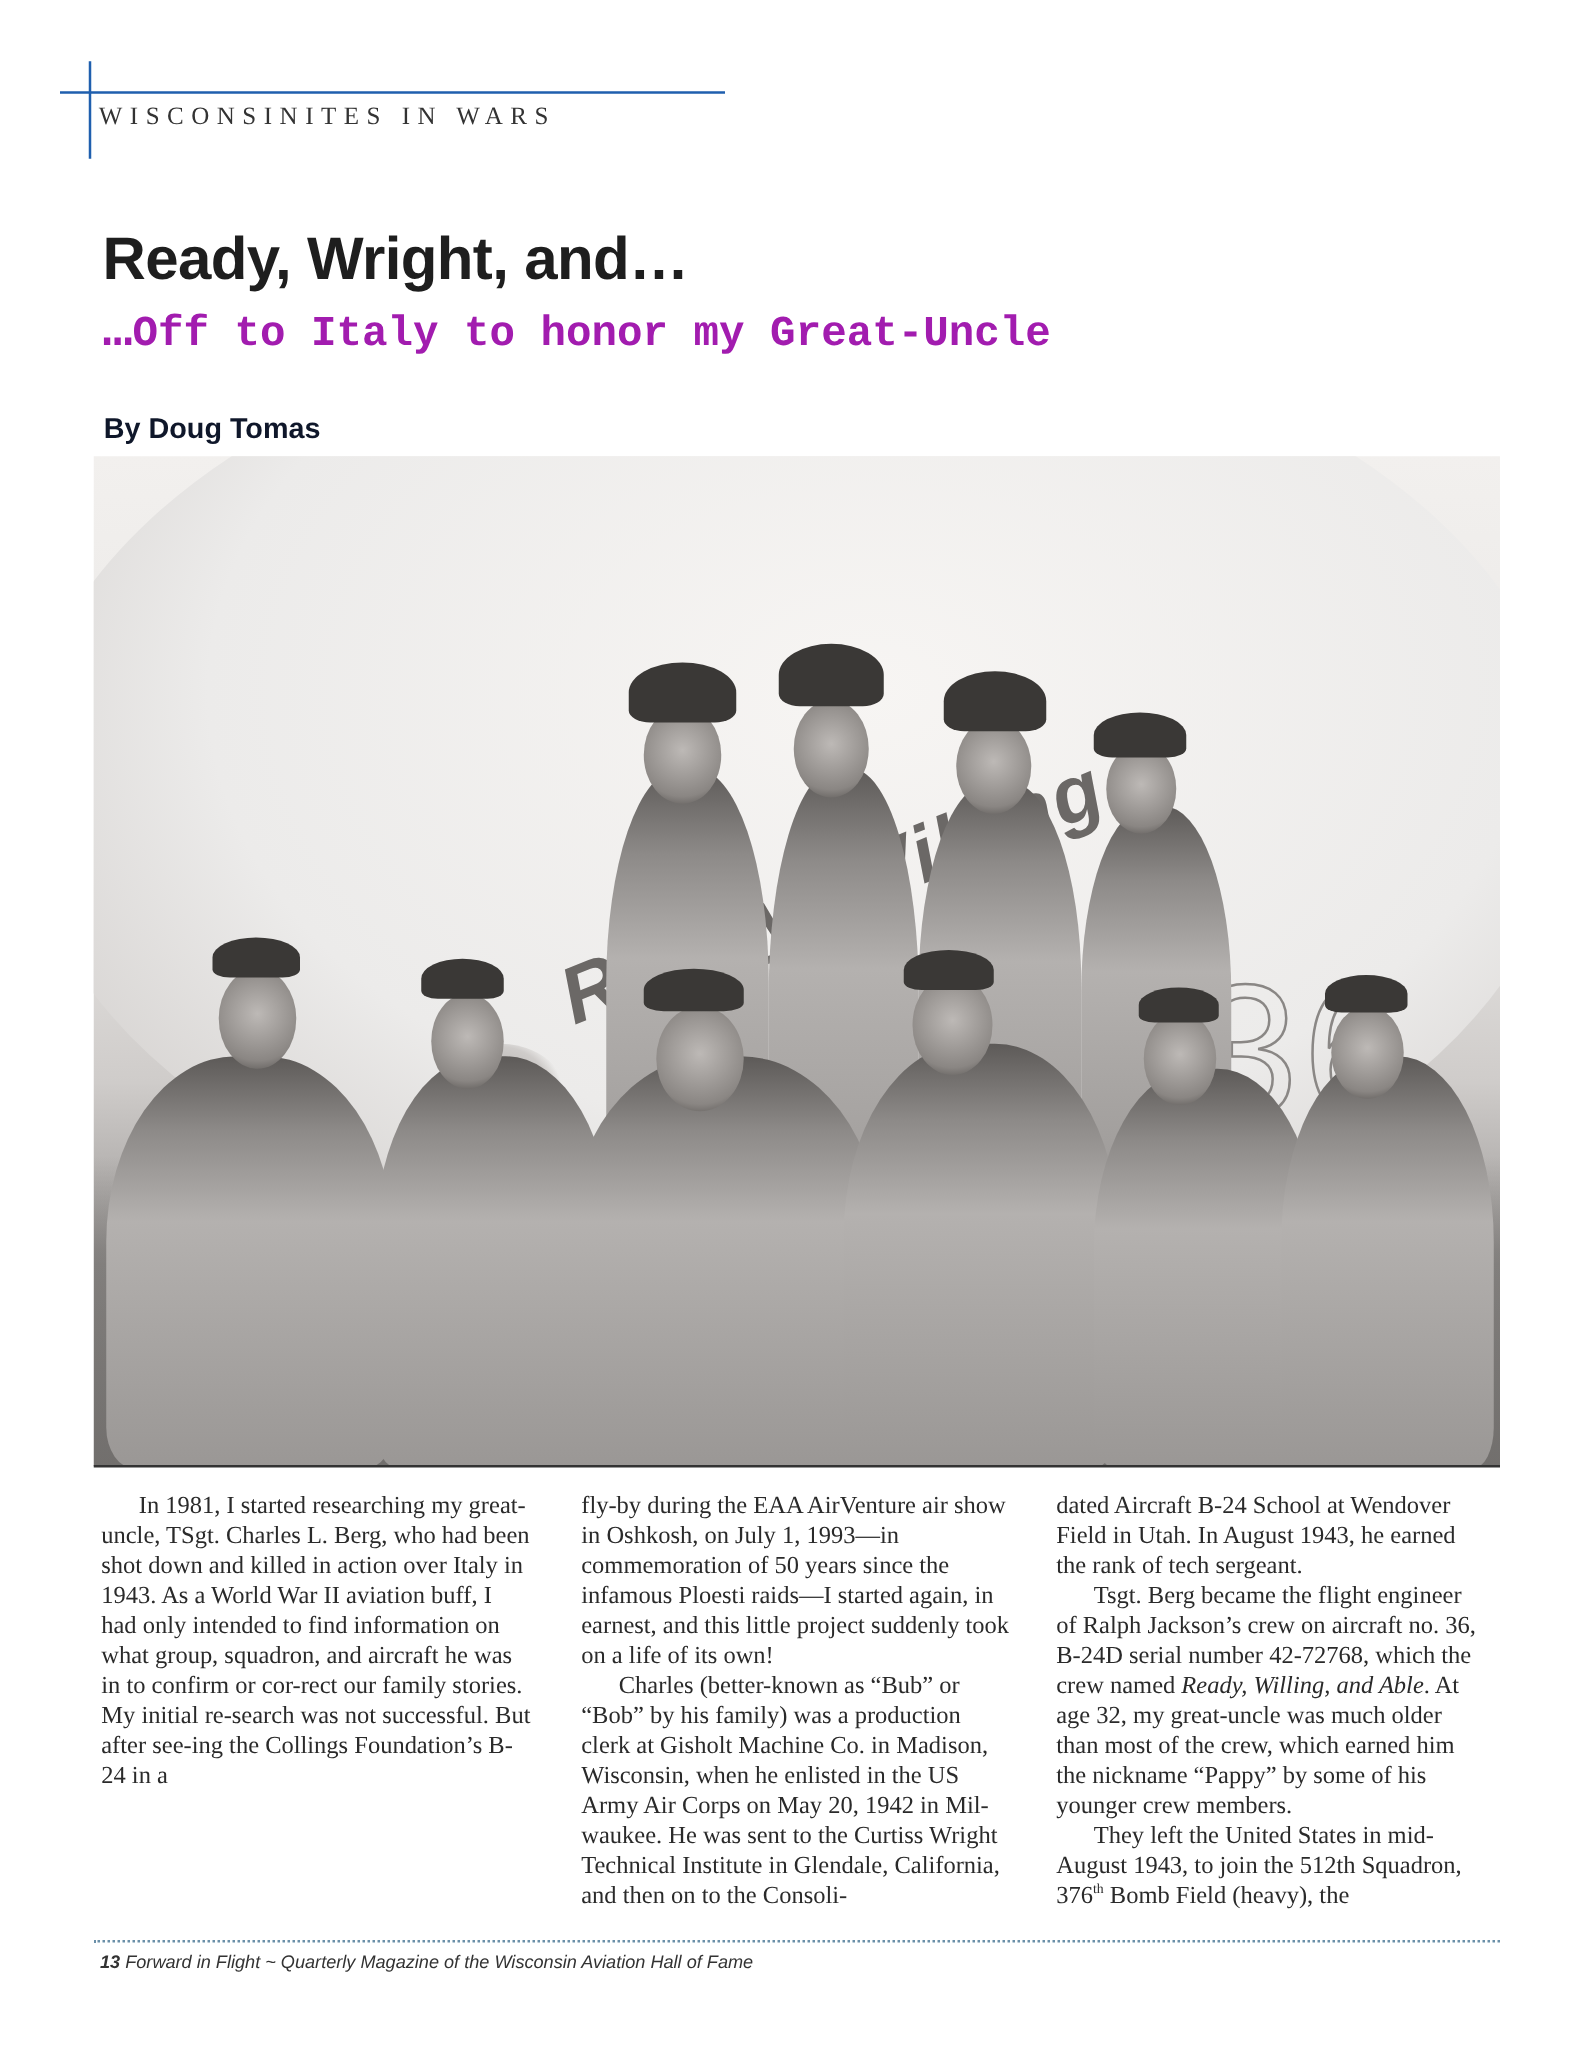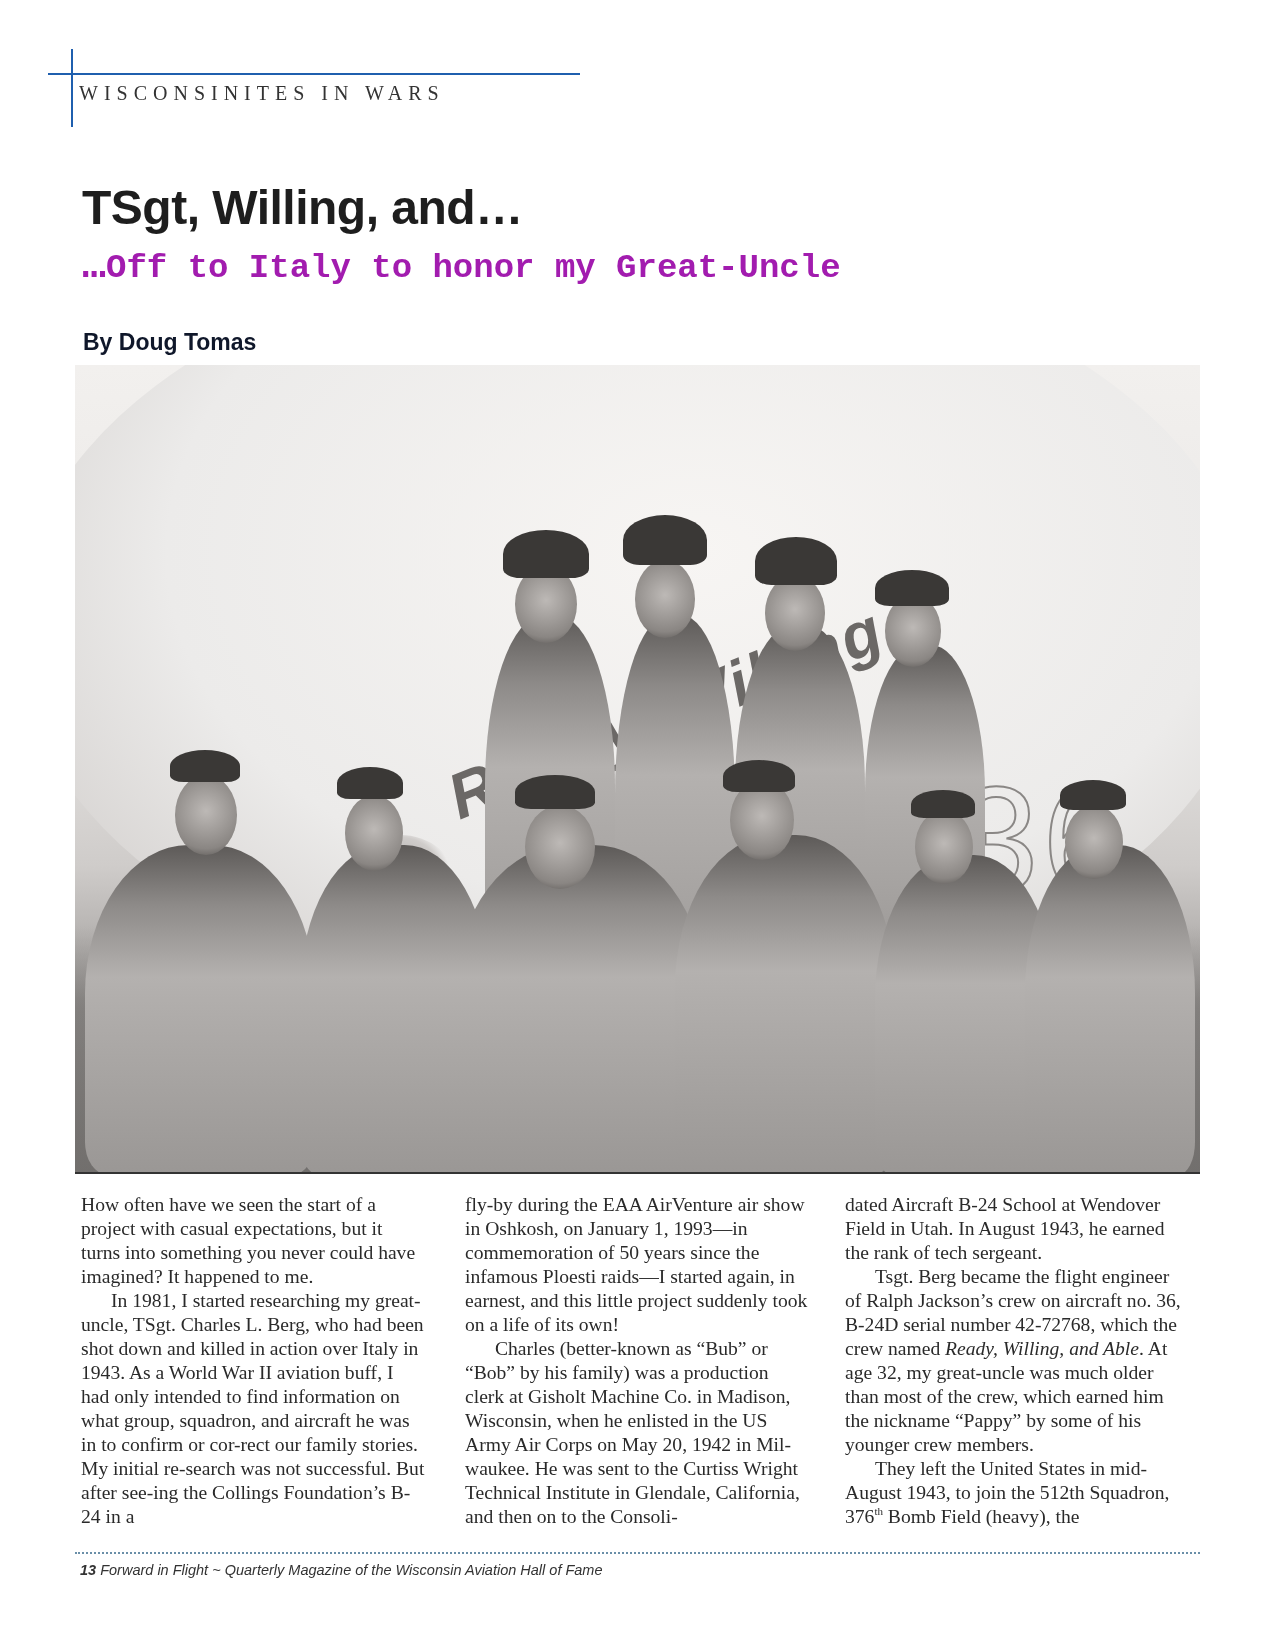--- a/index.html
+++ b/index.html
@@ -46,21 +46,21 @@
   .footer { position: absolute; left: 80px; top: 1562px; font-family: "Liberation Sans", sans-serif; font-style: italic; font-size: 14.5px; color: #333; }
   .footer .page-num { font-weight: bold; margin-top: 20px; }
 </style>
 </head>
 <body>
 
 <div class="section-rule-h"></div>
 <div class="section-rule-v"></div>
 <div class="section-label">WISCONSINITES IN WARS</div>
 
-<h1 class="title">TSgt, Willing, and…</h1>
+<h1 class="title">Ready, Wright, and…</h1>
 <h2 class="subtitle"><span class="dots">…</span><span>Off to Italy to honor my Great-Uncle</span></h2>
 <div class="byline">By Doug Tomas</div>
 
 <div class="photo">
   <div class="fuselage"></div>
   <div class="emblem"></div>
   <div class="nose-art">Ready, Willing</div>
   <div class="nose-art-2">and Able</div>
   <div class="number">36</div>
   <div class="belly"></div>
@@ -101,26 +101,25 @@
   <div class="face" style="left:840px;top:445px;width:58px;height:74px;"></div>
   <div class="cap" style="left:836px;top:425px;width:64px;height:28px;"></div>
 
   <div class="crew" style="left:950px;top:480px;width:170px;height:330px;"></div>
   <div class="face" style="left:990px;top:440px;width:58px;height:74px;"></div>
   <div class="cap" style="left:985px;top:415px;width:66px;height:30px;"></div>
 </div>
 <div class="photo-rule"></div>
 
 <div class="col col1">
-  <p>How often have we seen the start of a project with casual expectations, but it turns into something you never could have imagined? It happened to me.</p>
   <p class="indent">In 1981, I started researching my great-uncle, TSgt. Charles L. Berg, who had been shot down and killed in action over Italy in 1943. As a World War II aviation buff, I had only intended to find information on what group, squadron, and aircraft he was in to confirm or cor-rect our family stories. My initial re-search was not successful. But after see-ing the Collings Foundation’s B-24 in a</p>
 </div>
 
 <div class="col col2">
-  <p>fly-by during the EAA AirVenture air show in Oshkosh, on January 1, 1993—in commemoration of 50 years since the infamous Ploesti raids—I started again, in earnest, and this little project suddenly took on a life of its own!</p>
+  <p>fly-by during the EAA AirVenture air show in Oshkosh, on July 1, 1993—in commemoration of 50 years since the infamous Ploesti raids—I started again, in earnest, and this little project suddenly took on a life of its own!</p>
   <p class="indent">Charles (better-known as “Bub” or “Bob” by his family) was a production clerk at Gisholt Machine Co. in Madison, Wisconsin, when he enlisted in the US Army Air Corps on May 20, 1942 in Mil-waukee. He was sent to the Curtiss Wright Technical Institute in Glendale, California, and then on to the Consoli-</p>
 </div>
 
 <div class="col col3">
   <p>dated Aircraft B-24 School at Wendover Field in Utah. In August 1943, he earned the rank of tech sergeant.</p>
   <p class="indent"><span>Tsgt. Berg became the flight engineer of Ralph Jackson’s crew on aircraft no. 36, B-24D serial number 42-72768, which the crew named </span><em>Ready, Willing, and Able</em><span>. At age 32, my great-uncle was much older than most of the crew, which earned him the nickname “Pappy” by some of his younger crew members.</span></p>
   <p class="indent"><span>They left the United States in mid-August 1943, to join the 512th Squadron, 376</span><sup>th</sup><span> Bomb Field (heavy), the</span></p>
 </div>
 
 <div class="footer-rule"></div>

